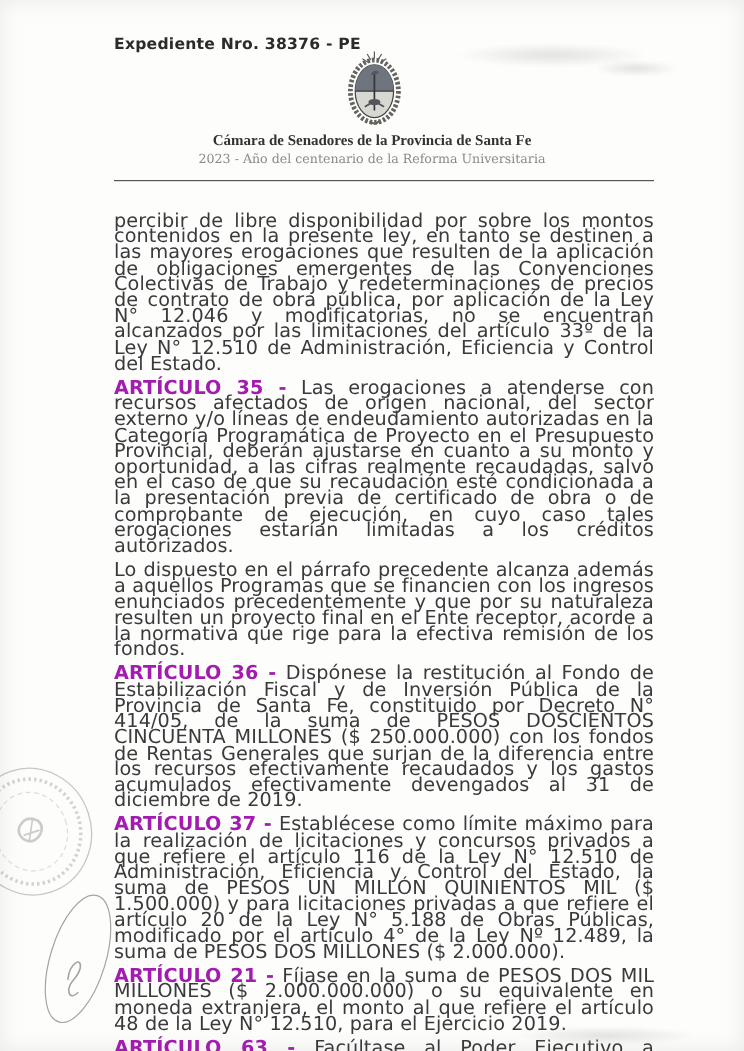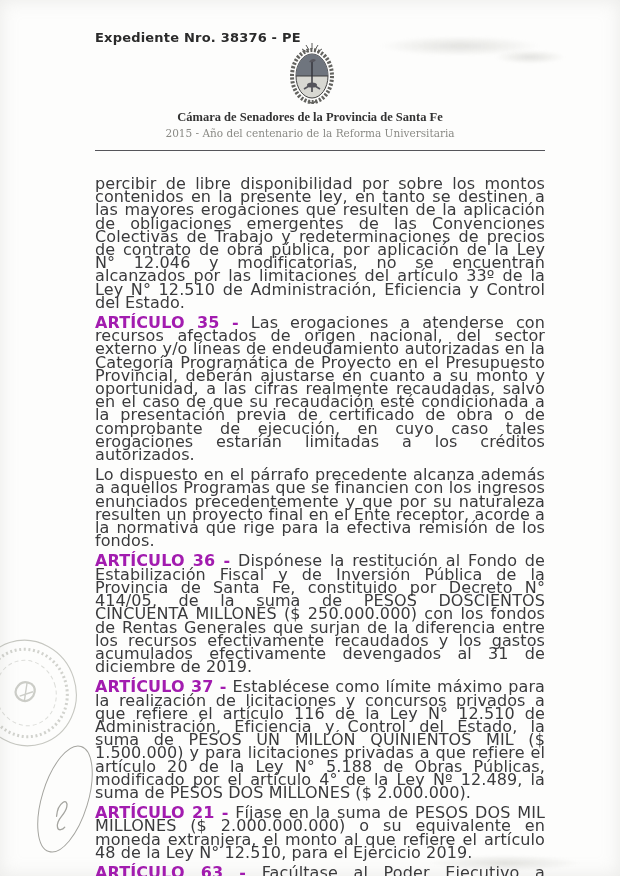--- a/index.html
+++ b/index.html
@@ -100,21 +100,21 @@
       <ellipse cx="28" cy="43" rx="5" ry="2.6" fill="#55555c"></ellipse>
       <line x1="20" y1="47" x2="25" y2="44" stroke="#55555c" stroke-width="1.6"></line>
       <line x1="36" y1="47" x2="31" y2="44" stroke="#55555c" stroke-width="1.6"></line>
 
       <path d="M24,59 q4,4 8,0" fill="none" stroke="#63635f" stroke-width="1.6"></path>
     </svg>
   </div>
 
   <div class="inst-block">
     <div class="institution">Cámara de Senadores de la Provincia de Santa Fe</div>
-    <div class="motto">2015 - Año del centenario de la Reforma Universitaria</div>
+    <div class="motto">2023 - Año del centenario de la Reforma Universitaria</div>
   </div>
 
   <div class="head-rule"></div>
 
   <div class="doc-body">
 
     <p><span>percibir de libre disponibilidad por sobre los montos contenidos en la presente ley, en tanto se destinen a las mayores erogaciones que resulten de la aplicación de obligaciones emergentes de las Convenciones Colectivas de Trabajo y redeterminaciones de precios de contrato de obra pública, por aplicación de la Ley N° 12.046 y modificatorias, no se encuentran alcanzados por las limitaciones del artículo 33º de la Ley N° 12.510 de Administración, Eficiencia y Control del Estado.</span></p>
 
     <p><span class="lead">ARTÍCULO 35 -</span> <span>Las erogaciones a atenderse con recursos afectados de origen nacional, del sector externo y/o líneas de endeudamiento autorizadas en la Categoría Programática de Proyecto en el Presupuesto Provincial, deberán ajustarse en cuanto a su monto y oportunidad, a las cifras realmente recaudadas, salvo en el caso de que su recaudación esté condicionada a la presentación previa de certificado de obra o de comprobante de ejecución, en cuyo caso tales erogaciones estarían limitadas a los créditos autorizados.</span></p>
 

